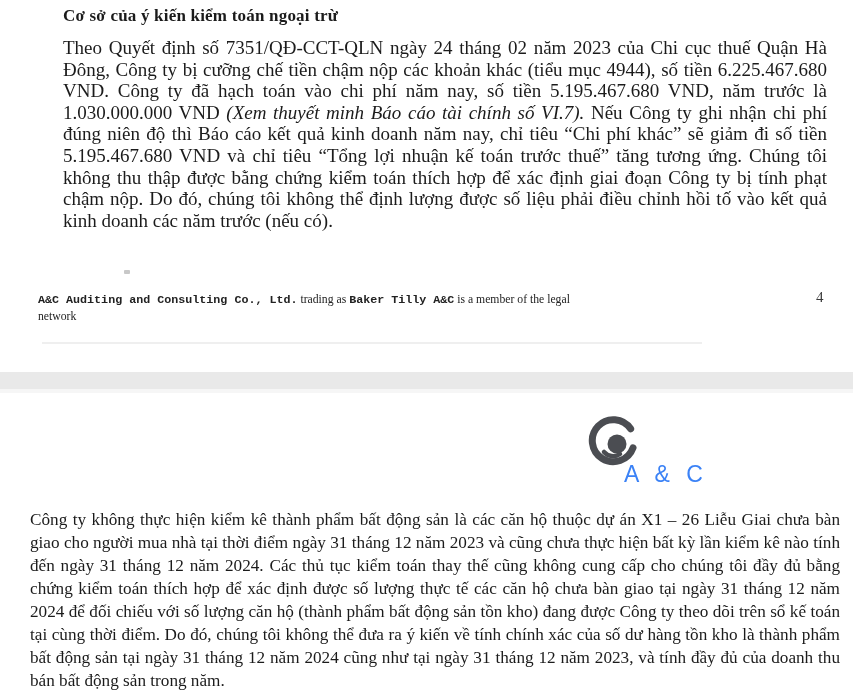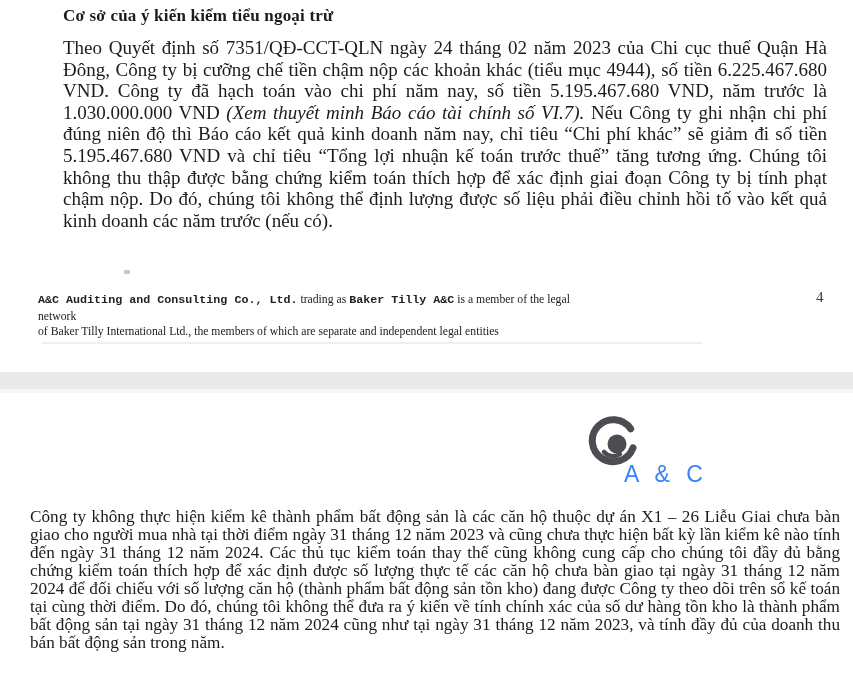--- a/index.html
+++ b/index.html
@@ -63,39 +63,38 @@
     color:#54565a;
   }
   .logo-unit {
     position:absolute; left:38px; top:45px;
     font-family:"Liberation Sans","DejaVu Sans",sans-serif;
     font-weight:400; font-size:23px; letter-spacing:5px;
     color:#3b82f6;
   }
   .para2 {
     position:absolute; left:30px; top:508px; width:810px;
-    font-size:17.2px; line-height:18px;
+    font-size:17.2px; line-height:23px;
     text-align:justify;
   }
 </style>
 </head>
 <body>
 
 <div class="screen">
 
   <div>
 
-    <div class="heading">Cơ sở của ý kiến kiểm tiểu ngoại trừ</div>
+    <div class="heading">Cơ sở của ý kiến kiểm toán ngoại trừ</div>
 
     <div class="para1"><span>Theo Quyết định số 7351/QĐ-CCT-QLN ngày 24 tháng 02 năm 2023 của Chi cục thuế Quận Hà Đông, Công ty bị cưỡng chế tiền chậm nộp các khoản khác (tiểu mục 4944), số tiền 6.225.467.680 VND. Công ty đã hạch toán vào chi phí năm nay, số tiền 5.195.467.680 VND, năm trước là 1.030.000.000 VND </span><span class="it">(Xem thuyết minh Báo cáo tài chính số VI.7).</span><span> Nếu Công ty ghi nhận chi phí đúng niên độ thì Báo cáo kết quả kinh doanh năm nay, chỉ tiêu “Chi phí khác” sẽ giảm đi số tiền 5.195.467.680 VND và chỉ tiêu “Tổng lợi nhuận kế toán trước thuế” tăng tương ứng. Chúng tôi không thu thập được bằng chứng kiểm toán thích hợp để xác định giai đoạn Công ty bị tính phạt chậm nộp. Do đó, chúng tôi không thể định lượng được số liệu phải điều chỉnh hồi tố vào kết quả kinh doanh các năm trước (nếu có).</span></div>
 
     <div class="speck"></div>
 
     <div class="footer"><b>A&amp;C Auditing and Consulting Co., Ltd.</b><span> trading as </span><b>Baker Tilly A&amp;C</b><span> is a member of the legal network</span><br>
-      <span>of Baker Tilly International Ltd., the members of which are separate and independent legal entities</span>
     </div>
 
     <div class="page-number">4</div>
 
     <div class="faint-line"></div>
   </div>
 
   <div class="separator-band"></div>
   <div class="separator-fade"></div>
 

